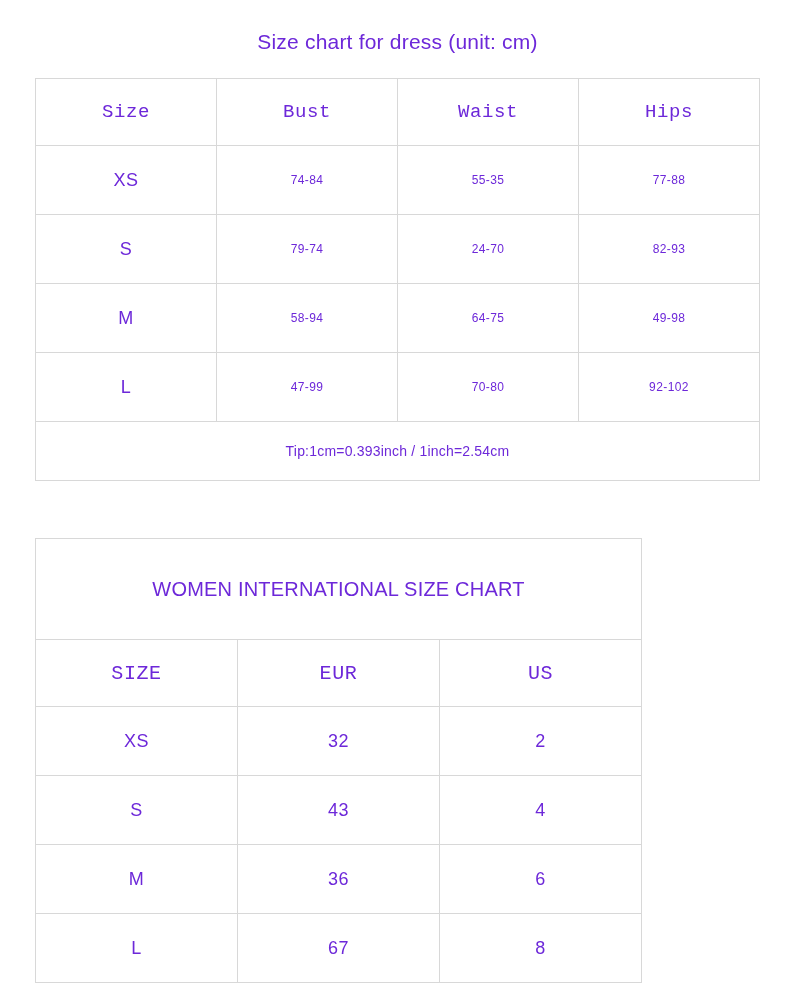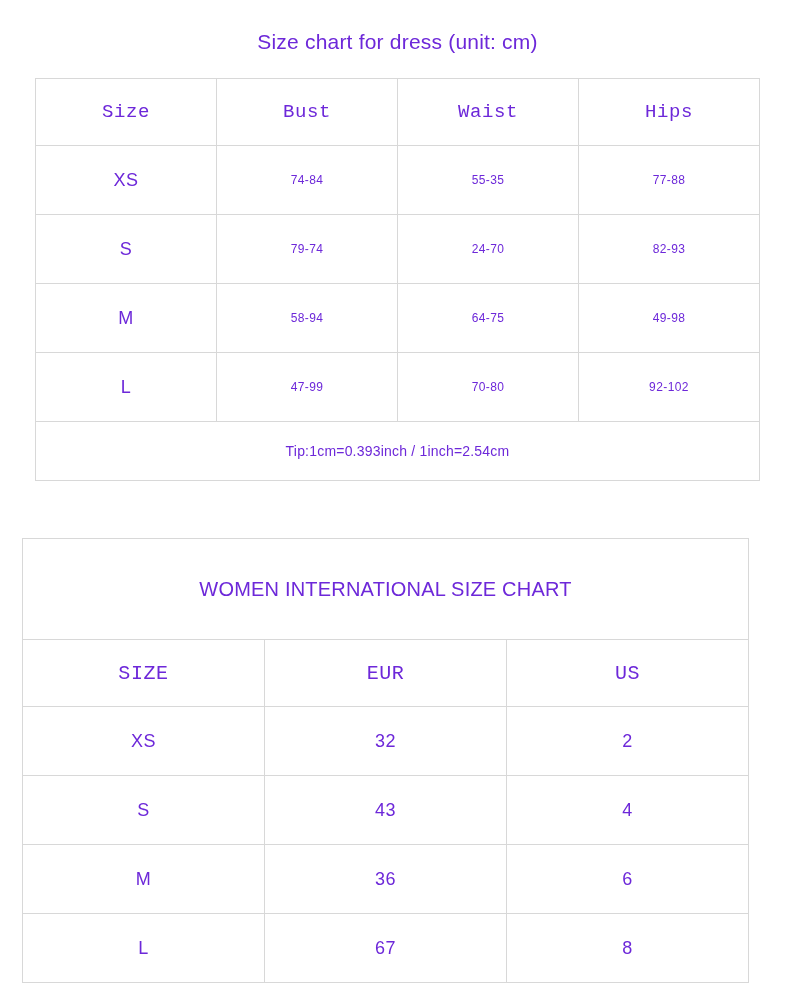--- a/index.html
+++ b/index.html
@@ -27,23 +27,23 @@
     box-sizing: border-box;
   }
   #chart-one {
     position: absolute;
     left: 35px;
     top: 6px;
     width: 725px;
   }
   #chart-two {
     position: absolute;
-    left: 22px;
+    left: 35px;
     top: 538px;
-    width: 727px;
+    width: 607px;
   }
 
   table.size-table {
     border-collapse: collapse;
     width: 100%;
     table-layout: fixed;
   }
   table.size-table td,
   table.size-table th {
     border: 1px solid #d8d8d8;

